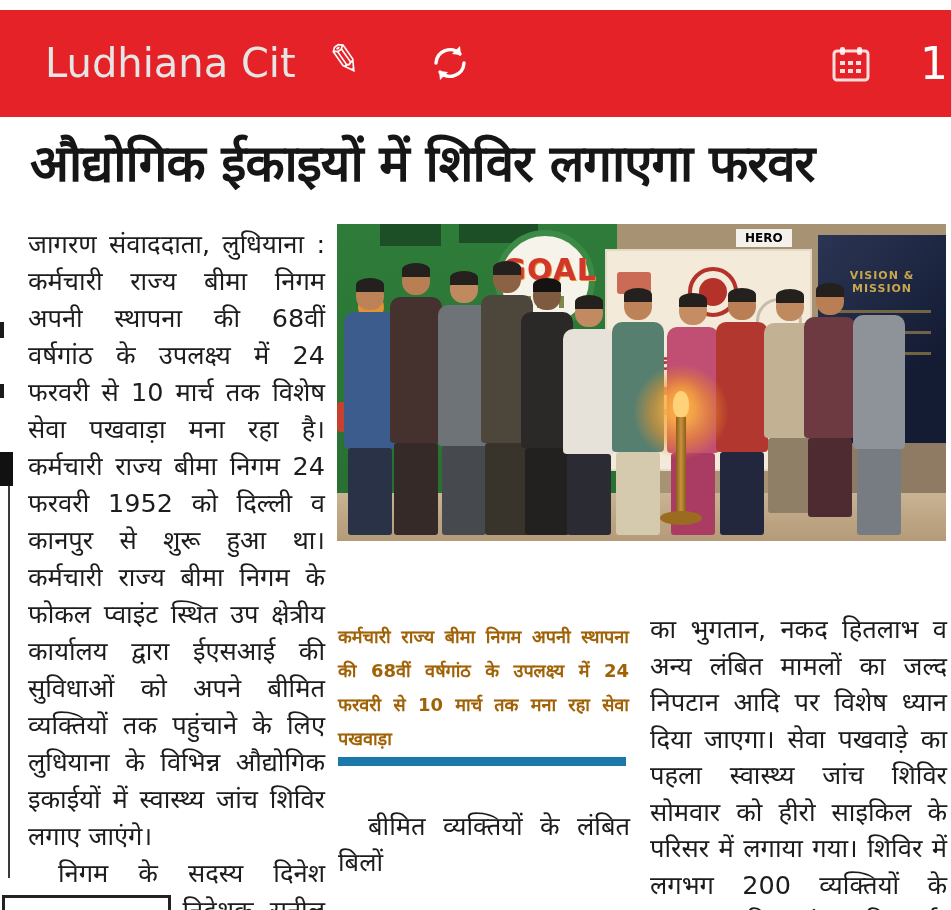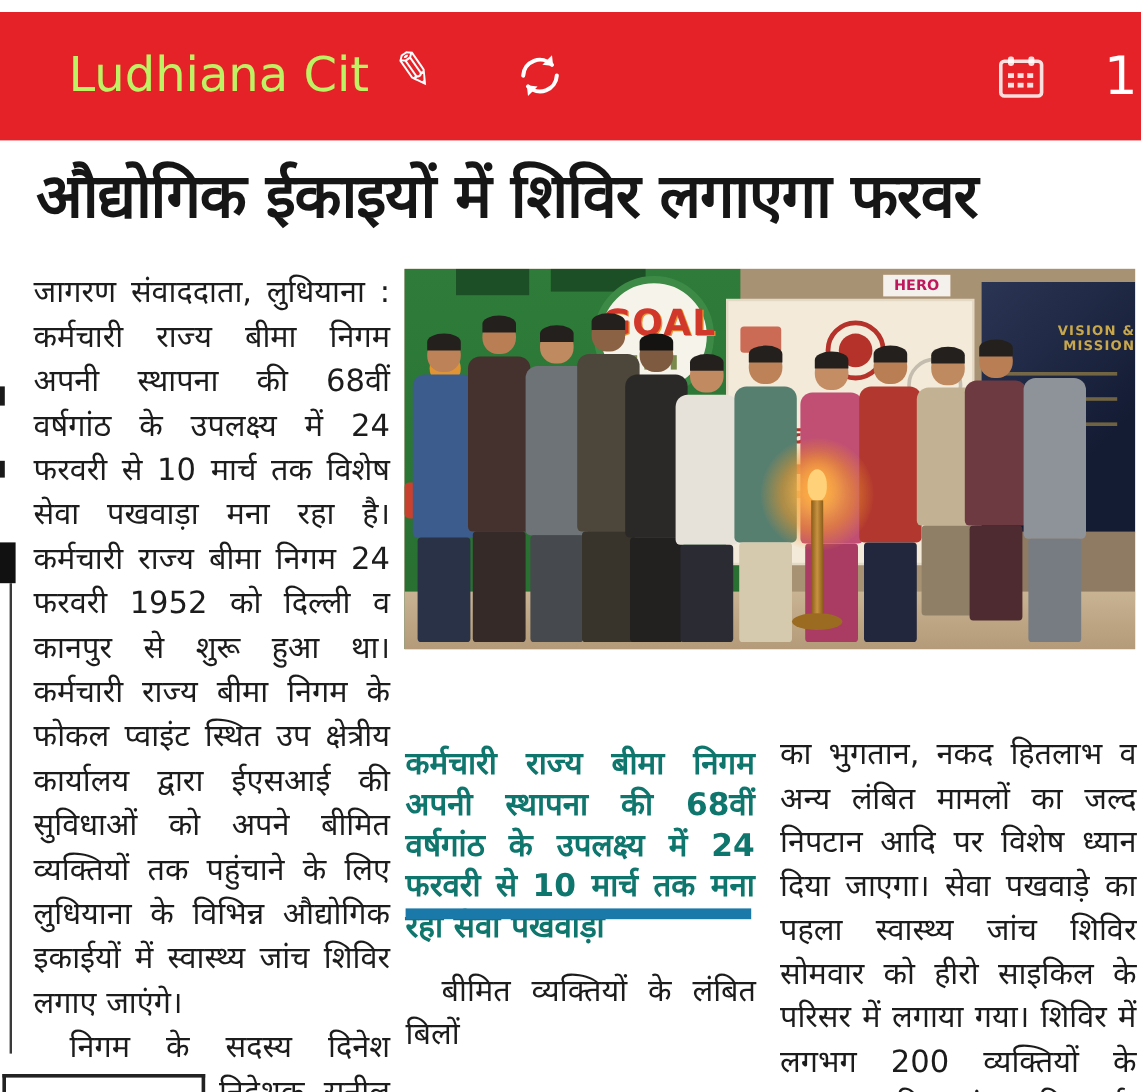--- a/index.html
+++ b/index.html
@@ -2,40 +2,40 @@
 <html><head>
 <meta charset="utf-8">
 <style>
   html,body{margin:0;padding:0;background:#ffffff;}
   #canvas{position:relative;width:951px;height:910px;background:#ffffff;overflow:hidden;
           font-family:"DejaVu Sans","Liberation Sans",sans-serif;}
 
   
   .appbar{position:absolute;left:0;top:10px;width:951px;height:107px;background:#e52227;
           display:flex;align-items:center;color:#fff;}
-  .edition{position:absolute;left:45px;top:0;height:124px;line-height:107px;font-size:40px;color:#bef264;margin-left:12px;}
+  .edition{position:absolute;left:45px;top:0;height:124px;line-height:107px;font-size:40px;color:#e5e5e5;}
   .pencil{position:absolute;left:328px;top:26px;font-size:40px;color:#fff;transform:rotate(10deg);}
   .refresh{position:absolute;left:426px;top:29px;width:48px;height:48px;}
   .date{position:absolute;left:546px;top:0;height:107px;line-height:107px;font-size:40px;color:#fff;}
   .calendar{position:absolute;left:832px;top:36px;width:38px;height:36px;}
   .pagenum{position:absolute;left:920px;top:0;height:107px;line-height:107px;font-size:44px;color:#fff;}
 
   
   .headline{position:absolute;left:30px;top:126px;width:915px;font-size:51px;font-weight:bold;
             color:#161616;white-space:nowrap;letter-spacing:-1px;}
 
   
   .body-text{color:#1c1c1c;font-size:25.5px;line-height:37px;text-align:justify;}
   .col-left{position:absolute;left:28px;top:226px;width:297px;}
   .col-left .p2{text-indent:30px;}
   .caption{position:absolute;left:337px;top:548px;width:606px;font-size:22.5px;line-height:31px;
            font-weight:700;color:#1d1d1d;}
   .caption .bullet{color:#8a8a8a;font-size:15px;}
-  .summary{position:absolute;left:338px;top:620px;width:291px;font-size:26px;line-height:34px;
-           font-weight:bold;color:#0f766e;text-align:justify;}
+  .summary{position:absolute;left:338px;top:620px;width:291px;font-size:18px;line-height:34px;
+           font-weight:bold;color:#a16207;text-align:justify;}
   .bluebar{position:absolute;left:338px;top:757px;width:288px;height:9px;background:#1a79a8;}
   .col-mid{position:absolute;left:338px;top:772px;width:292px;line-height:36px;}
   .col-mid .p2{text-indent:30px;}
   .col-right{position:absolute;left:650px;top:611px;width:297px;line-height:36.5px;}
 
   
   .edge-dash{position:absolute;background:#1a1a1a;}
   .edge-block{position:absolute;left:0;top:452px;width:13px;height:34px;background:#111;}
   .edge-line{position:absolute;left:8px;top:486px;width:2px;height:392px;background:#3a3a3a;}
   .bottom-box{position:absolute;left:2px;top:895px;width:163px;height:15px;
@@ -63,24 +63,24 @@
           box-shadow:0 0 0 2px #e4d9c4 inset;}
   .banner .seal{position:absolute;left:40%;top:8%;width:50px;height:50px;border-radius:50%;
                 border:4px solid #b5322a;box-sizing:border-box;}
   .banner .seal i{position:absolute;left:7px;top:7px;width:28px;height:28px;border-radius:50%;background:#b5322a;display:block;}
   .banner .mini-logo{position:absolute;left:6%;top:10%;width:34px;height:22px;background:#c14a33;opacity:.8;border-radius:3px;}
   .banner .grey-logo{position:absolute;right:5%;top:22%;width:40px;height:40px;border-radius:50%;border:3px solid #b8b2a4;opacity:.8;}
   .banner .line{position:absolute;left:2%;top:44%;width:96%;text-align:center;font-size:23px;font-weight:bold;color:#b5322a;}
   .banner .strip1{position:absolute;left:4%;top:62%;width:92%;height:8px;background:#c0584a;opacity:.75;}
   .banner .strip2{position:absolute;left:8%;top:72%;width:84%;height:6px;background:#cf8a5a;opacity:.6;}
   .hero{position:absolute;left:65.5%;top:1.5%;width:56px;height:18px;background:#f4f1ec;
-        font-size:12px;font-weight:bold;color:#be185d;text-align:center;line-height:18px;}
+        font-size:12px;font-weight:bold;color:#000000;text-align:center;line-height:18px;}
   .navy{position:absolute;left:79%;top:3.5%;width:21%;height:66%;
         background:linear-gradient(135deg,#2b3554,#141c34 70%);}
-  .navy .vtitle{position:absolute;left:0;top:16%;width:100%;text-align:right;font-size:11px;
+  .navy .vtitle{position:absolute;left:0;top:16%;width:100%;text-align:center;font-size:11px;
                 letter-spacing:1px;color:#c9a84c;font-weight:bold;}
   .navy .gl{position:absolute;left:12%;width:76%;height:3px;background:#c9a84c;opacity:.5;}
   .ph-rightwall{position:absolute;left:79%;top:69%;width:21%;height:18%;background:#8f7b63;}
   .floor{position:absolute;left:0;bottom:0;width:100%;height:15%;
          background:linear-gradient(180deg,#c8b393,#b49a78);}
   .person{position:absolute;bottom:6px;width:54px;display:flex;flex-direction:column;align-items:center;z-index:2;}
   .person .head{width:28px;height:30px;border-radius:50% 50% 45% 45%;position:relative;}
   .person .head i{position:absolute;left:0;top:-2px;width:28px;height:14px;border-radius:50% 50% 0 0;
                   background:#24201e;display:block;}
   .person .torso{width:52px;flex:1 1 auto;border-radius:10px 10px 4px 4px;margin-top:2px;}

